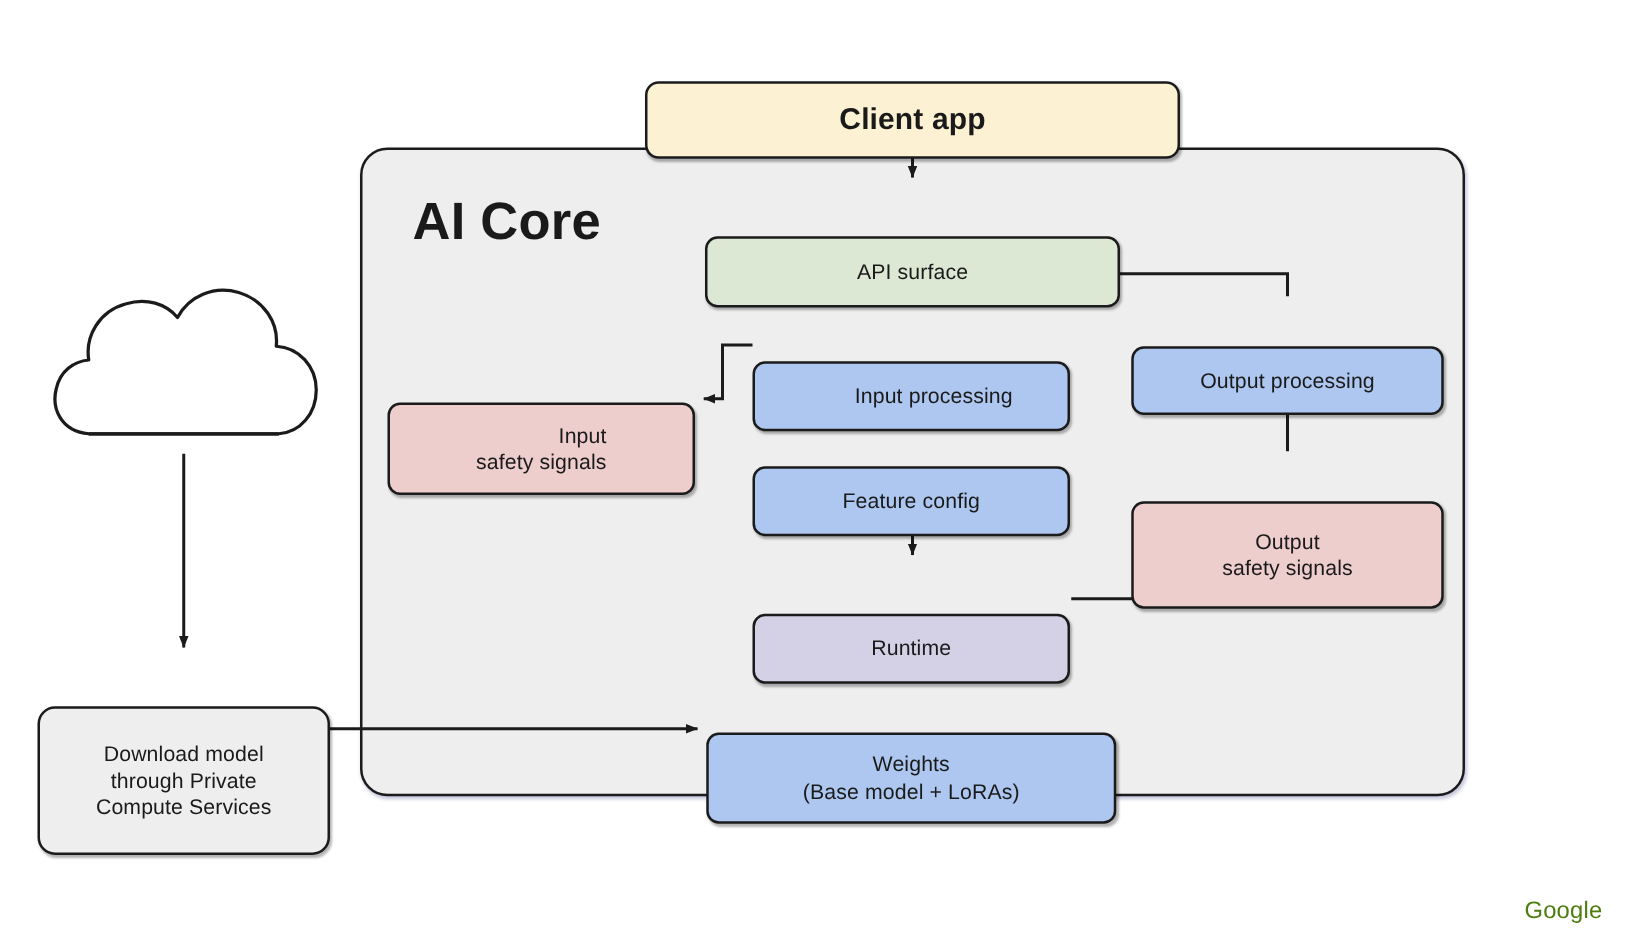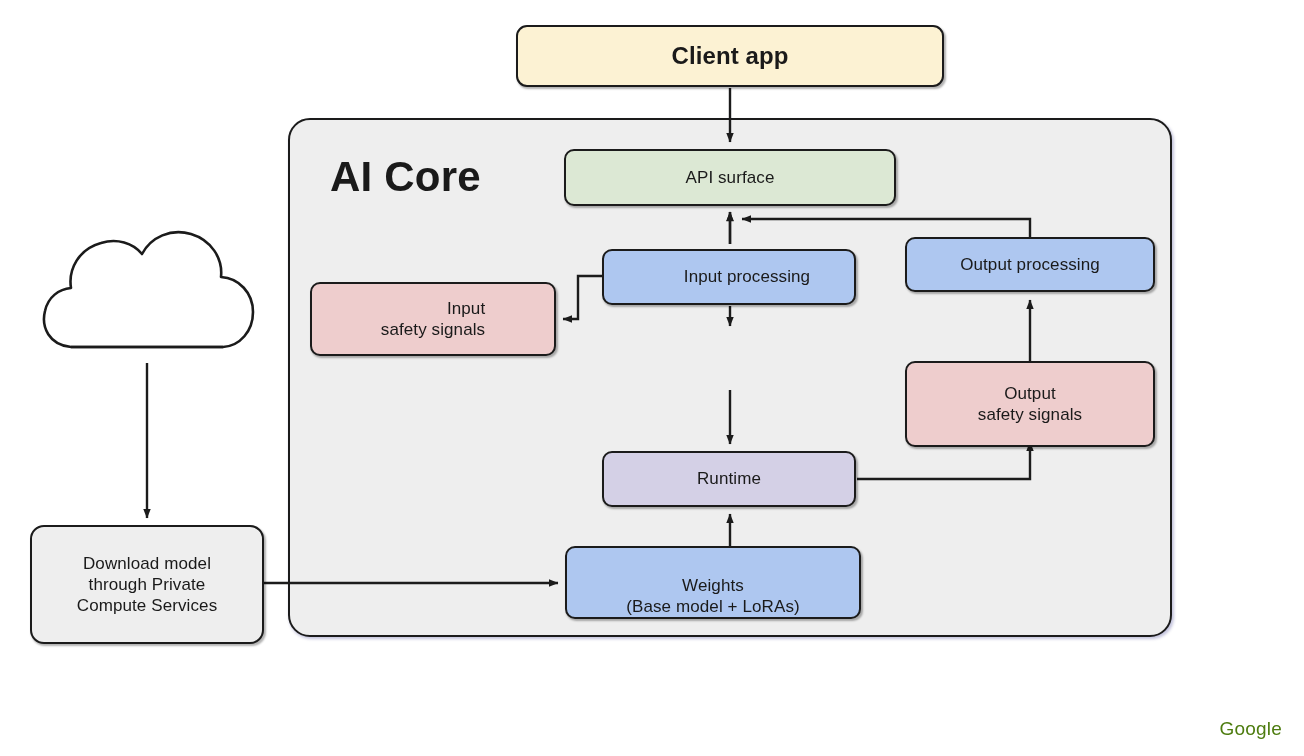--- a/index.html
+++ b/index.html
@@ -35,20 +35,21 @@
     border-radius: 10px;
     display: flex;
     align-items: center;
     justify-content: center;
     text-align: center;
     line-height: 1.25;
     font-size: 17px;
     font-weight: 400;
     letter-spacing: 0.1px;
     box-shadow: 1.5px 2px 2px rgba(0,0,0,0.30);
+    margin-top: 40px;
   }
   .node .label { white-space: pre-line; }
 
   #ai-core-container {
     position: absolute;
     left: 288px;
     top: 118px;
     width: 884px;
     height: 519px;
     box-sizing: border-box;
@@ -66,21 +67,21 @@
     letter-spacing: 0.2px;
     color: #1a1a1a;
   }
 
   #client-app { left: 516px; top: 25px; width: 428px; height: 62px; background: #fcf2d3;
                 font-size: 24px; font-weight: 700; border-radius: 11px; }
   #api-surface { left: 564px; top: 149px; width: 332px; height: 57px; background: #dce8d4; }
   #input-processing { left: 602px; top: 249px; width: 254px; height: 56px; background: #aec7f0; padding-left: 36px; }
   #feature-config { left: 602px; top: 333px; width: 254px; height: 56px; background: #aec7f0; }
   #runtime { left: 602px; top: 451px; width: 254px; height: 56px; background: #d4d0e6; }
-  #weights { left: 565px; top: 546px; width: 296px; height: 73px; background: #aec7f0; align-items: flex-end; }
+  #weights { left: 565px; top: 546px; width: 328px; height: 73px; background: #aec7f0; }
   #input-safety { left: 310px; top: 282px; width: 246px; height: 74px; background: #eecdcd; text-align: right; }
   #output-processing { left: 905px; top: 237px; width: 250px; height: 55px; background: #aec7f0; }
   #output-safety { left: 905px; top: 361px; width: 250px; height: 86px; background: #eecdcd; }
   #download-box { left: 30px; top: 525px; width: 234px; height: 119px; background: #eeeeee;
                   border-radius: 14px; font-size: 17px; }
 
   #service-cloud {
     position: absolute;
     left: 35px;
     top: 225px;
@@ -169,20 +170,23 @@
   </div>
 
   <div class="node" id="api-surface">
     <span class="label">API surface</span>
   </div>
 
   <div class="node" id="input-processing">
     <span class="label">Input processing</span>
   </div>
 
+  <div class="node" id="feature-config">
+    <span class="label">Feature config</span>
+  </div>
 
   <div class="node" id="runtime">
     <span class="label">Runtime</span>
   </div>
 
   <div class="node" id="weights">
     <span class="label">Weights
 (Base model + LoRAs)</span>
   </div>
 

